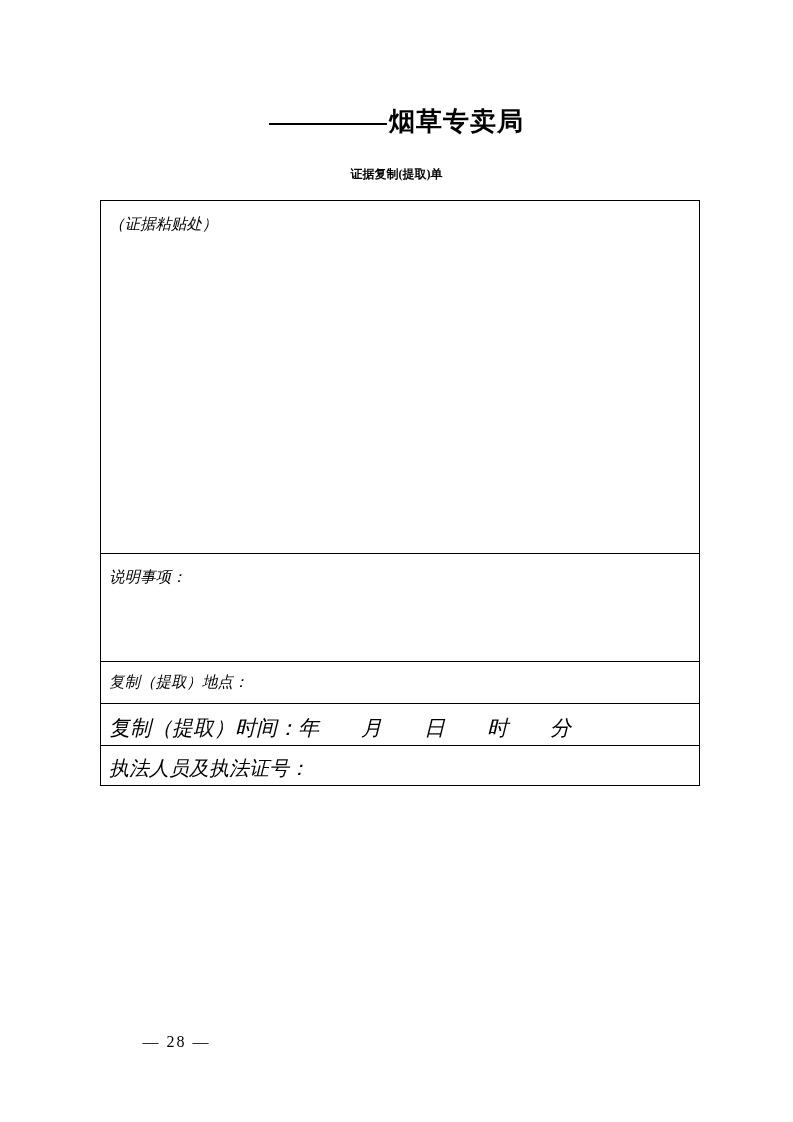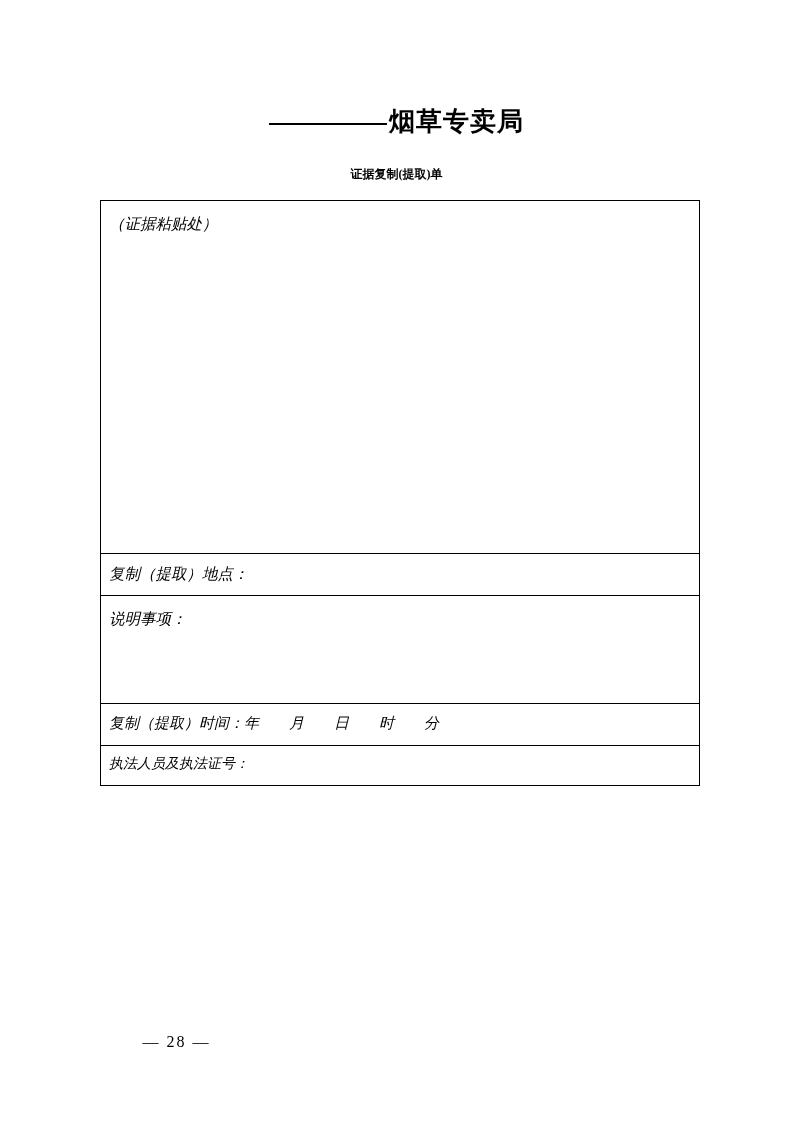--- a/index.html
+++ b/index.html
@@ -89,32 +89,32 @@
     height: 42px;
   }
   .row-time {
     height: 42px;
   }
   .row-officers {
     height: 40px;
   }
 
   .time-line {
-    font-size: 15px;
+    font-size: 21px;
     padding: 10px 0 0 8px;
     white-space: pre;
   }
 
   .place-line {
     font-size: 15.5px;
     padding: 10px 0 0 8px;
   }
 
   .officers-line {
-    font-size: 14px;
+    font-size: 20px;
     padding: 9px 0 0 8px;
   }
 
   
   .page-number {
     position: absolute;
     left: 0;
     top: 1033px;
     width: 793px;
     text-align: center;
@@ -131,26 +131,26 @@
   <div class="doc-title"><span class="blank"></span><span>烟草专卖局</span></div>
 
   <div class="doc-subtitle">证据复制(提取)单</div>
 
   <div class="form-table">
 
     <div class="row row-paste">
       <div class="cell-label">（证据粘贴处）</div>
     </div>
 
+    <div class="row row-notes">
+      <div class="cell-label">说明事项：</div>
+    </div>
+
     <div class="row row-place">
       <div class="place-line">复制（提取）地点：</div>
-    </div>
-
-    <div class="row row-notes">
-      <div class="cell-label">说明事项：</div>
     </div>
 
     <div class="row row-time">
       <div class="time-line"><span>复制（提取）时间：</span><span>年        月        日        时        分</span></div>
     </div>
 
     <div class="row row-officers">
       <div class="officers-line">执法人员及执法证号：</div>
     </div>
 

